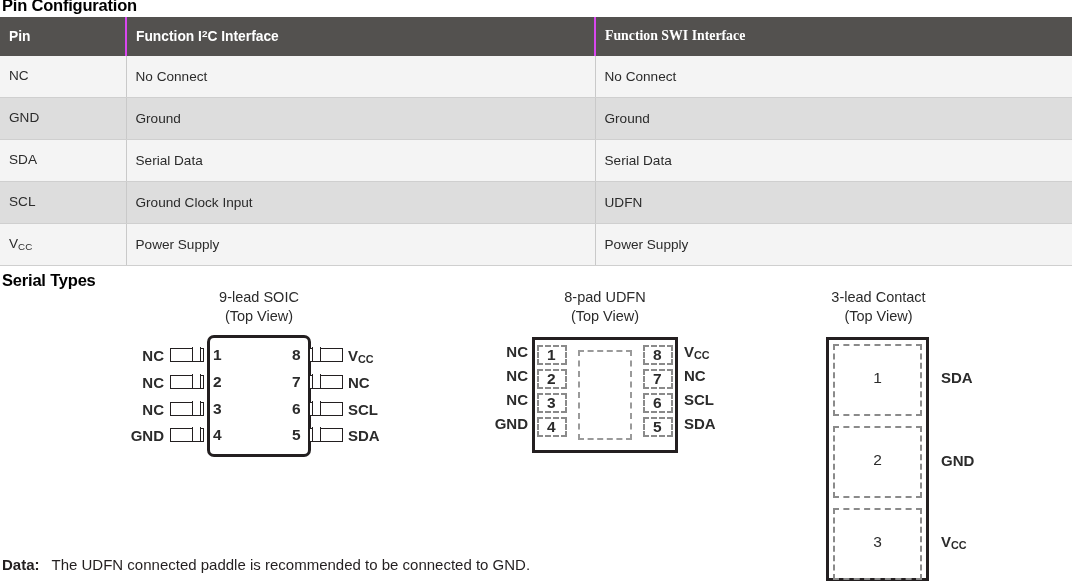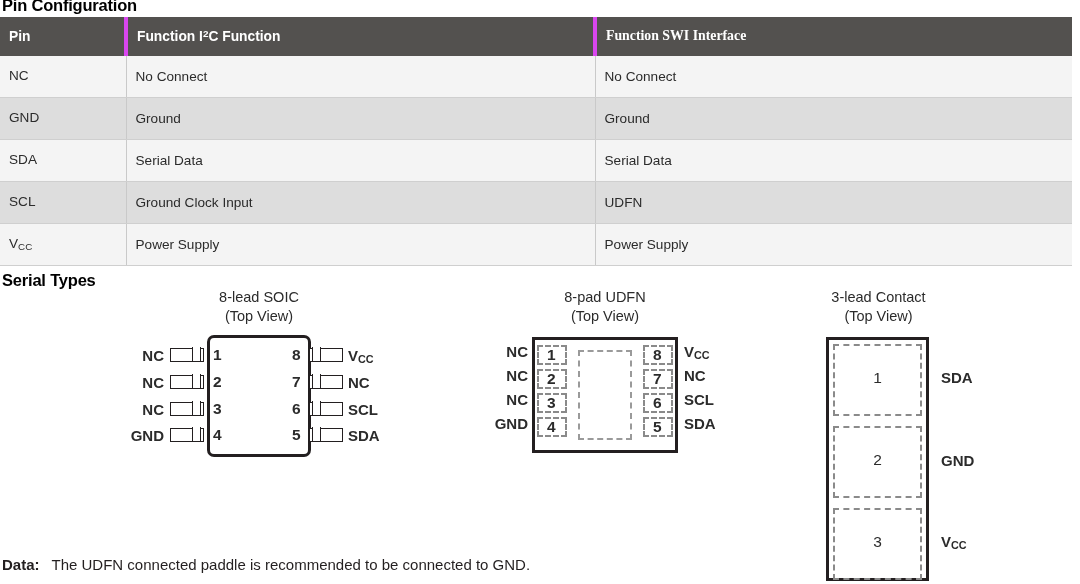--- a/index.html
+++ b/index.html
@@ -43,21 +43,21 @@
   #pin-table col.c-swi  { width: 477px; }
 
   #pin-table th {
     background: #53514f;
     color: #ffffff;
     font-weight: bold;
     text-align: left;
     padding: 7px 9px 8px 9px;
     height: 24px;
     vertical-align: middle;
-    border-right: 4px solid #d946ef;
+    border-right: 2px solid #d946ef;
     font-size: 13.8px;
   }
   #pin-table th:last-child { border-right: none; font-family: Liberation Serif, serif; }
 
   #pin-table td {
     padding: 10px 9px 10px 9px;
     height: 21px;
     vertical-align: middle;
     border-right: 1px solid #c9c9c9;
     border-bottom: 1px solid #cfcfcf;
@@ -204,21 +204,21 @@
 
 <table id="pin-table">
   <colgroup>
     <col class="c-pin">
       <col class="c-i2c">
       <col class="c-swi">
   </colgroup>
   <thead>
     <tr>
       <th>Pin</th>
-      <th><span>Function I</span><sup>2</sup><span>C Function</span></th>
+      <th><span>Function I</span><sup>2</sup><span>C Interface</span></th>
       <th>Function SWI Interface</th>
     </tr>
   </thead>
   <tbody>
     <tr>
       <td><span>NC</span><sub></sub></td>
       <td>No Connect</td>
       <td>No Connect</td>
     </tr>
     <tr>
@@ -241,21 +241,21 @@
       <td>Power Supply</td>
       <td>Power Supply</td>
     </tr>
   </tbody>
 </table>
 
 <div class="section-heading" id="package-types-heading">Serial Types</div>
 
 <div class="pkg">
   <div class="pkg-title" style="left:179px; top:288px; width:160px;">
-    <span>8-lead SOIC</span>
+    <span>9-lead SOIC</span>
     <span class="l2">(Top View)</span>
   </div>
 
   <div id="soic-body"></div>
 
   <div class="soic-lead l" style="left:170px; top:348px;">
       <span class="nub"></span>
     </div>
   <div class="soic-lead l" style="left:170px; top:375px;">
       <span class="nub"></span>

